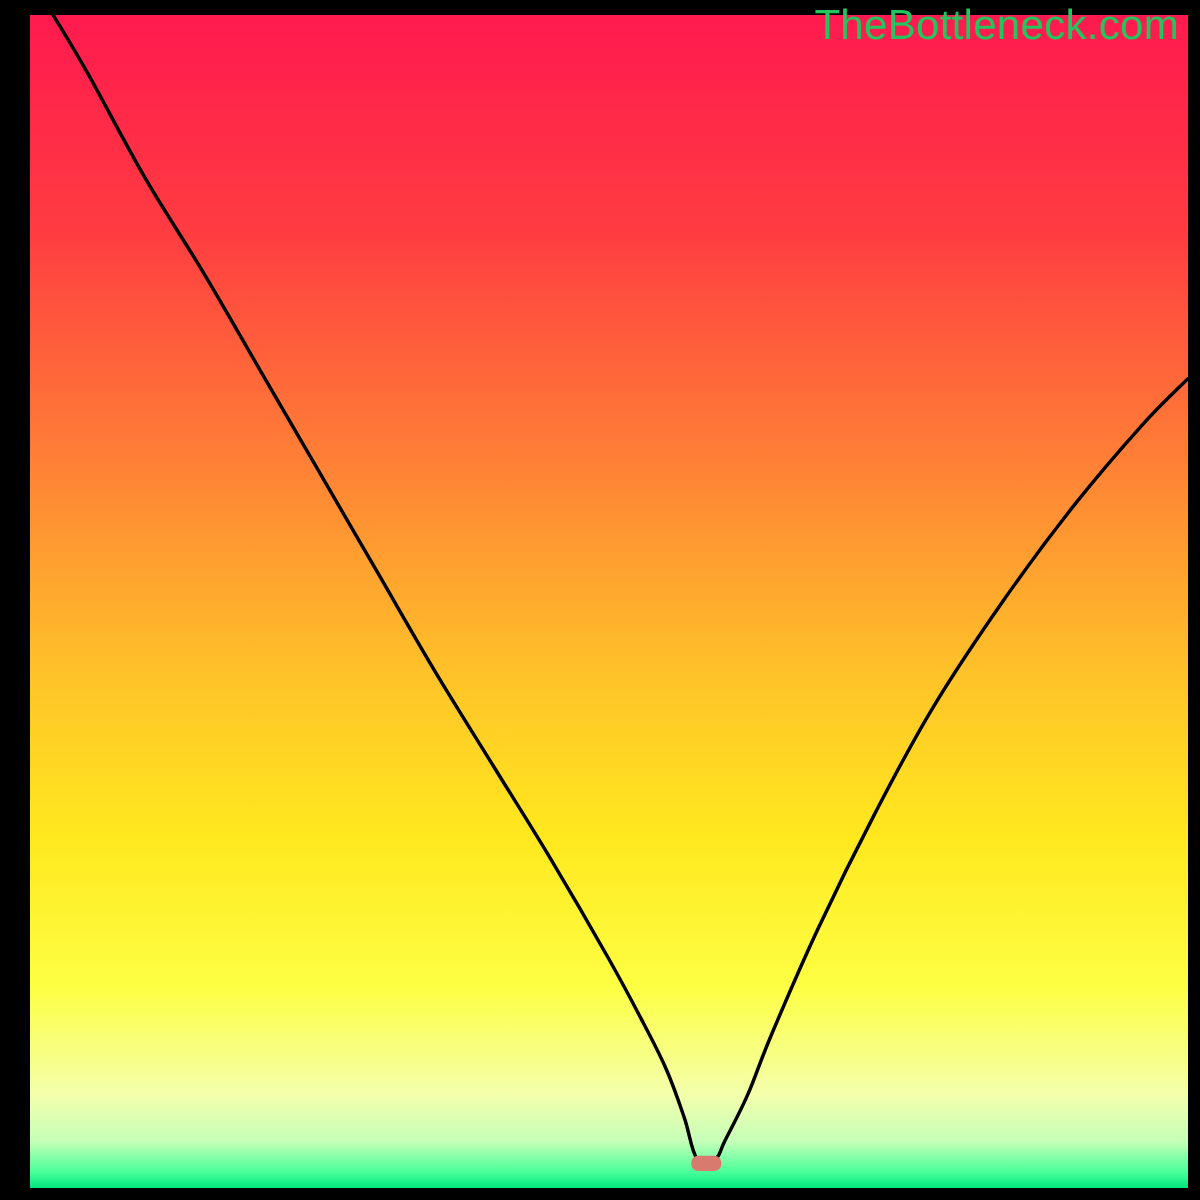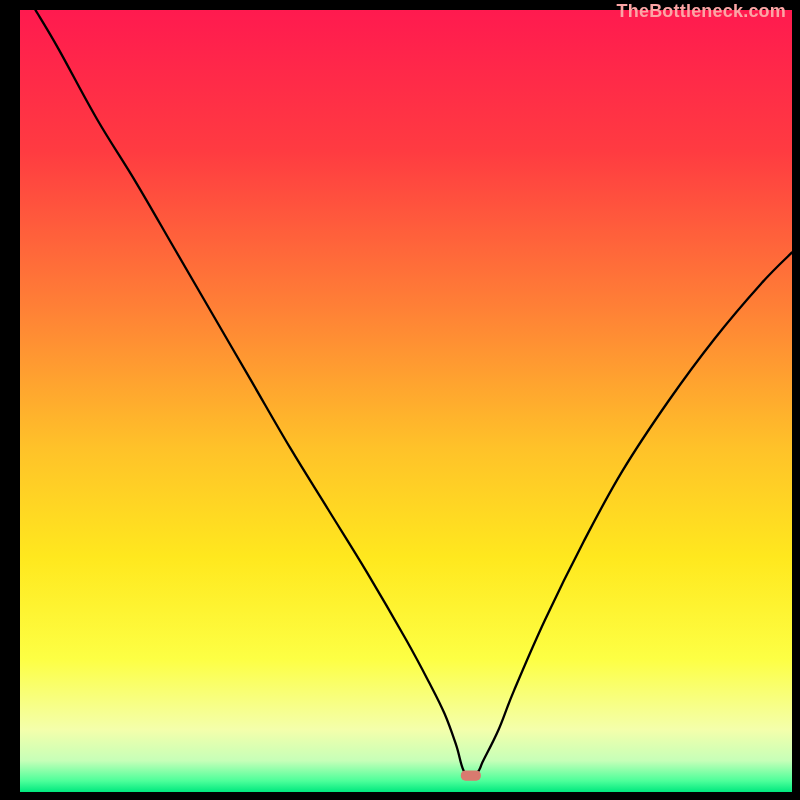--- a/index.html
+++ b/index.html
@@ -16,23 +16,23 @@
     top: 6px;
     width: 788px;
     height: 788px;
     background: #000;
   }
   .watermark {
     position: absolute;
     top: -5px;
     right: 8px;
     font-family: Arial, Helvetica, sans-serif;
-    font-size: 18px;
-    font-weight: 700;
-    color: #fca5a5;
+    font-size: 28px;
+    font-weight: 400;
+    color: #22c55e;
     letter-spacing: 0.2px;
     z-index: 10;
   }
   svg.plot {
     position: absolute;
     left: 14px;
     top: 4px;
     width: 772px;
     height: 782px;
     display: block;

